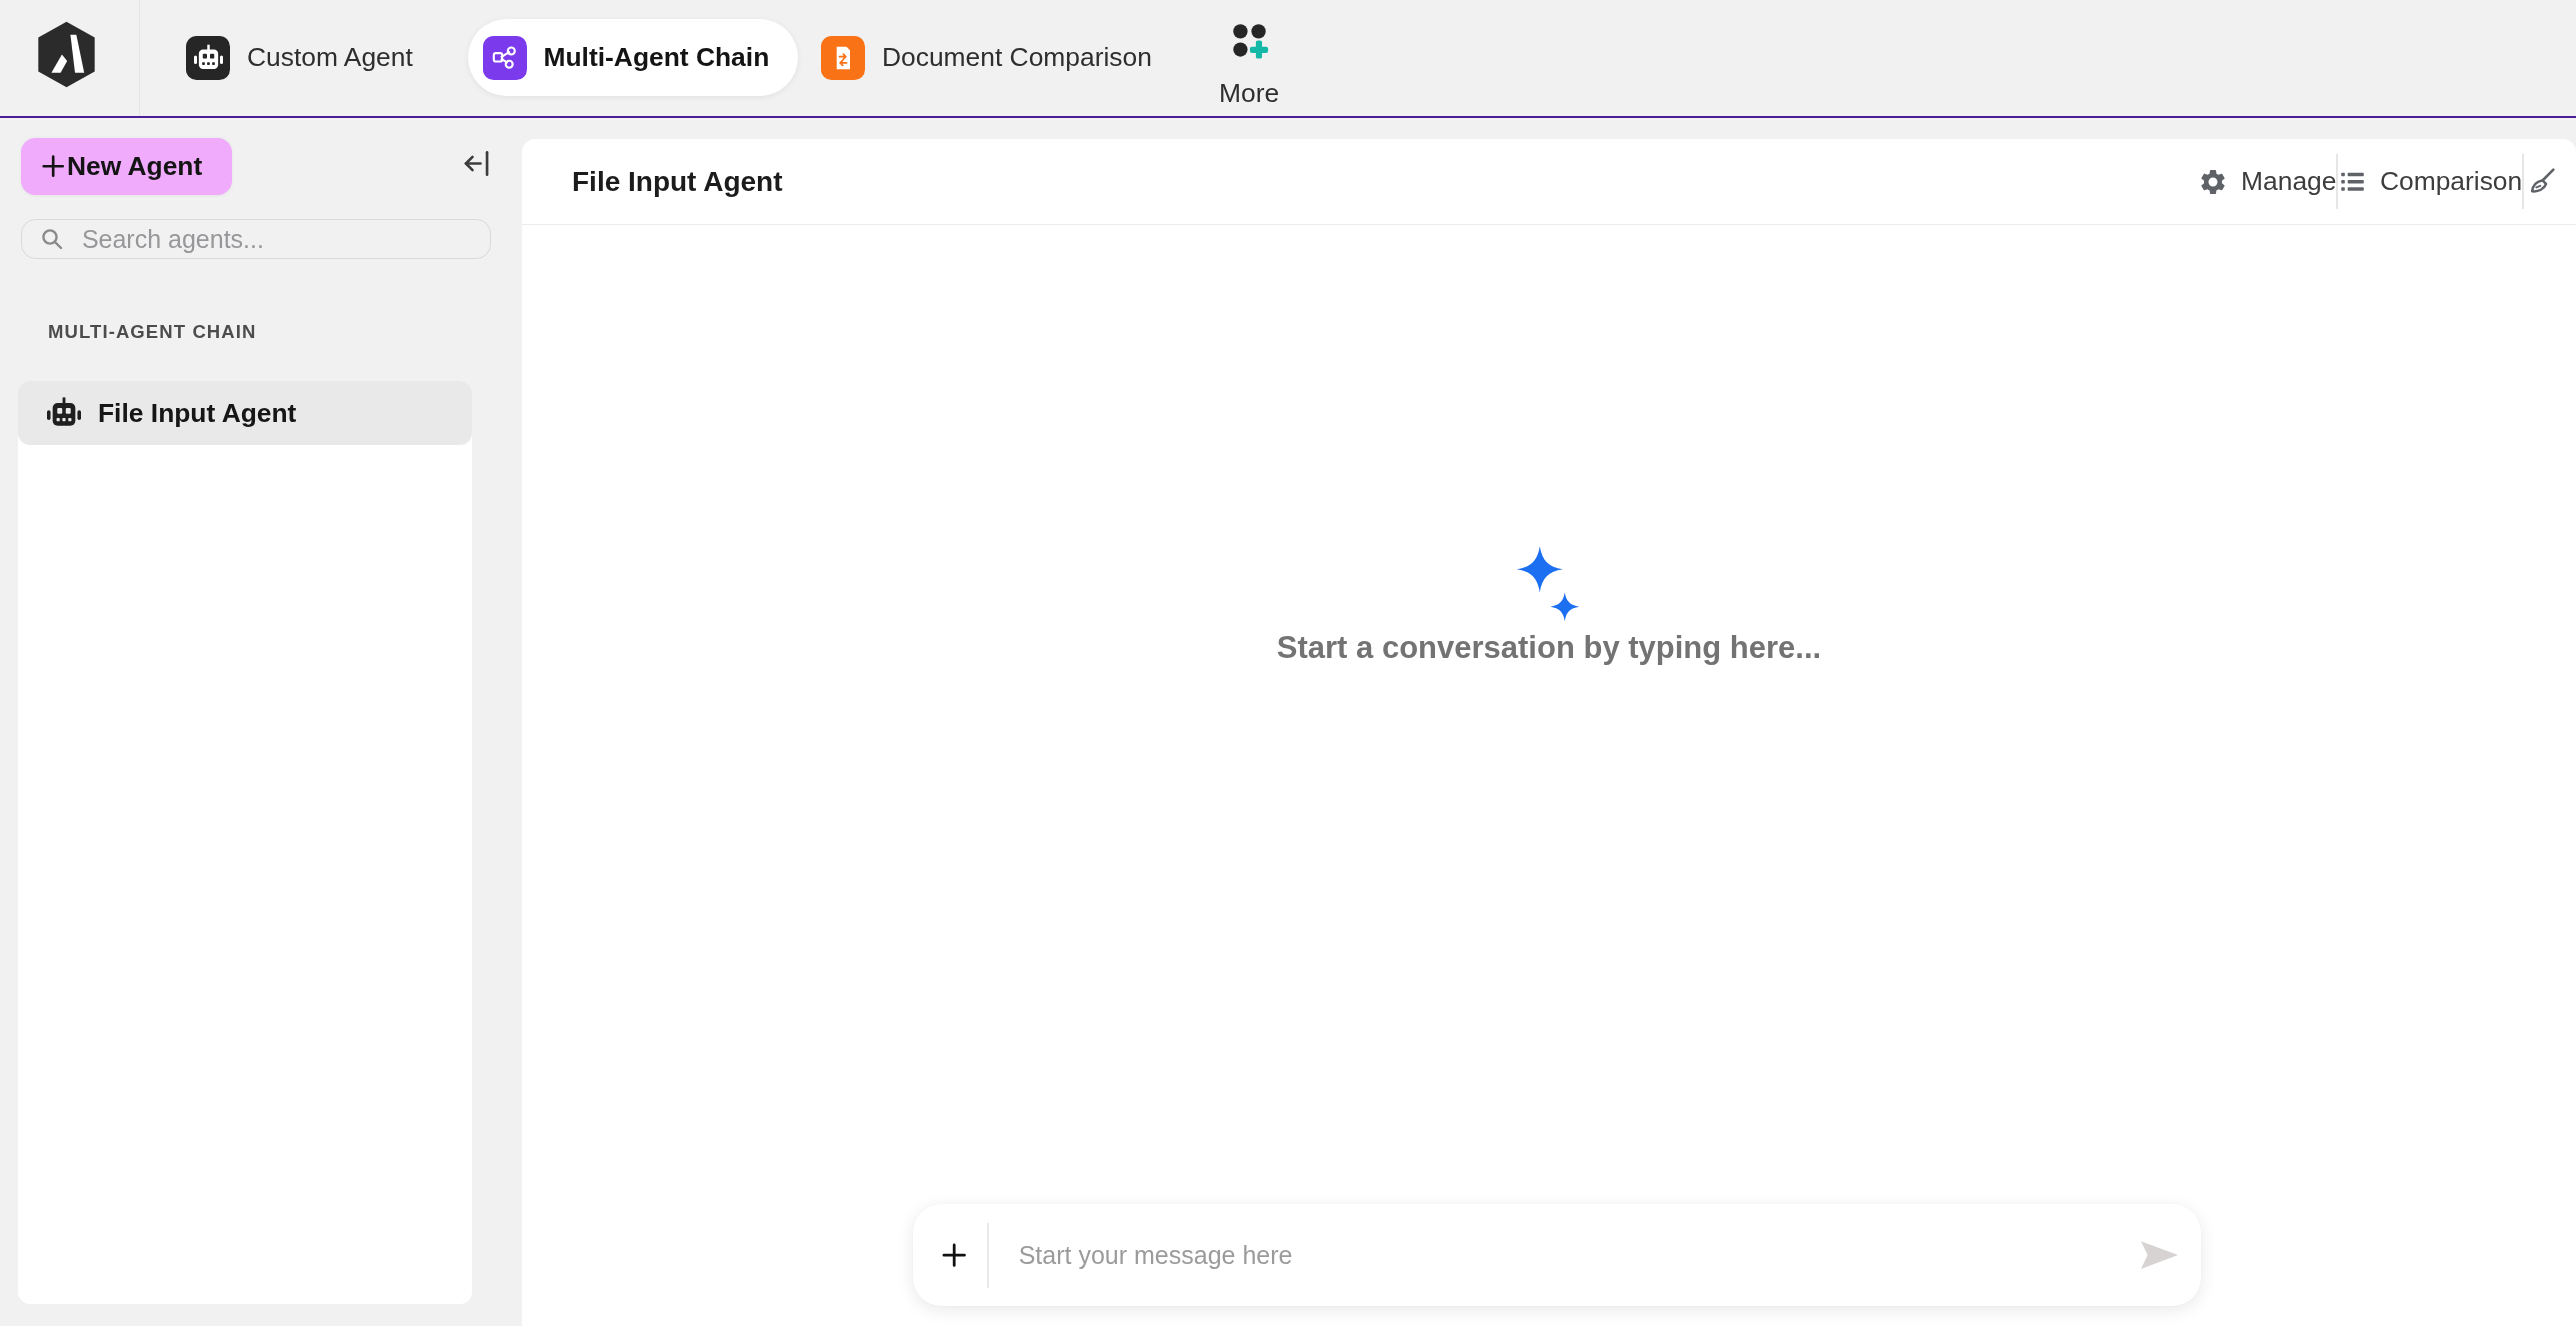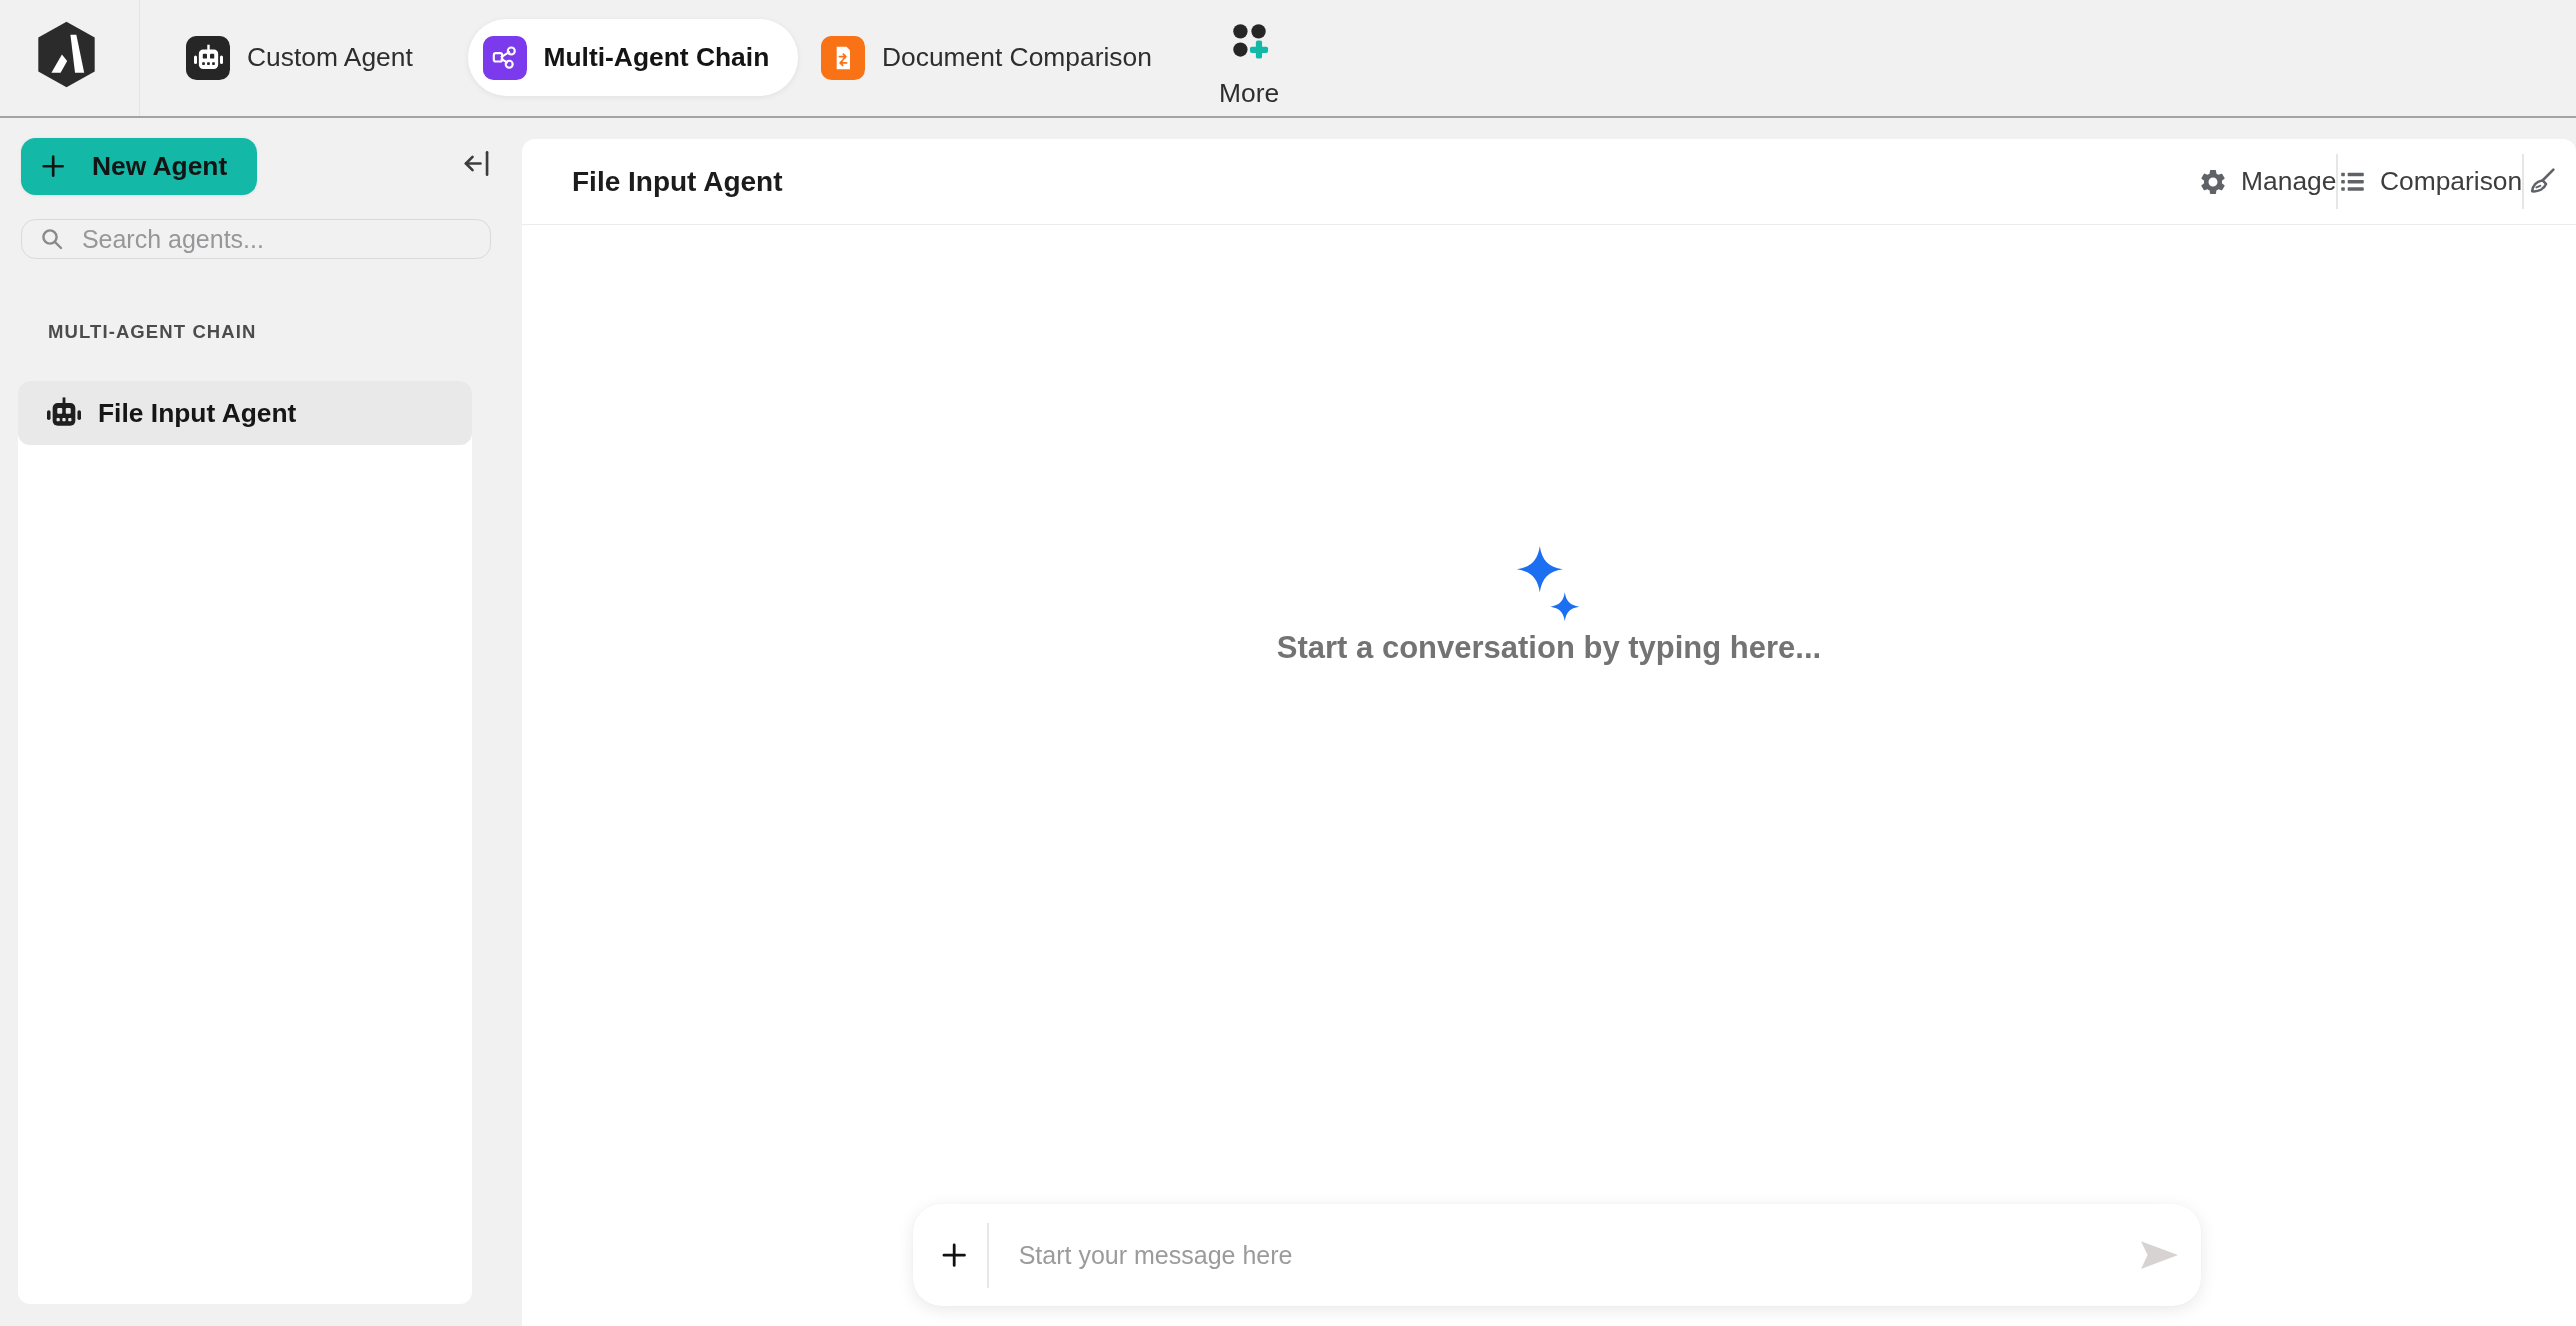--- a/index.html
+++ b/index.html
@@ -5,38 +5,38 @@
   html,body{margin:0;padding:0;}
   body{
     width:2576px;height:1326px;overflow:hidden;
     background:#f1f1f2;
     font-family:"Liberation Sans",sans-serif;
     -webkit-font-smoothing:antialiased;
   }
   #app{position:relative;width:2576px;height:1326px;}
 
   
-  .topbar{position:absolute;left:0;top:0;width:2576px;height:116px;background:#f1f1f2;border-bottom:2px solid #a3a3a3;}
+  .topbar{position:absolute;left:0;top:0;width:2576px;height:116px;background:#f1f1f2;border-bottom:2px solid #4c1d95;}
   .logo{position:absolute;left:37px;top:20px;width:59px;height:69px;}
   .nav-sep{position:absolute;left:139px;top:0;width:1.3px;height:116px;background:#e4e4e5;}
   .tab{position:absolute;top:19px;height:77px;display:flex;align-items:center;gap:17px;
        font-size:26.4px;color:#2e2e2e;font-weight:500;cursor:default;white-space:nowrap;}
   .chip{width:44px;height:44px;border-radius:10.6px;display:flex;align-items:center;justify-content:center;flex:0 0 auto;}
   .chip-dark{background:#262626;}
   .chip-purple{background:#7c3aed;}
   .chip-orange{background:#f97316;}
   .tab-custom{left:186px;}
   .tab-active{left:468px;background:#ffffff;border-radius:40px;padding:0 29px 0 14.5px;
               box-shadow:0 1.3px 6.6px rgba(0,0,0,.07);font-weight:700;color:#141414;}
   .tab-doc{left:821px;}
   .tab-more{left:1219px;flex-direction:column;}
 
   
-  .btn-new{position:absolute;left:21px;top:138px;height:57px;padding:0 30px 0 18.5px;background:#14b8a6;
-           border-radius:14.5px;display:flex;align-items:center;gap:26px;font-size:26.4px;font-weight:700;
+  .btn-new{position:absolute;left:21px;top:138px;height:57px;padding:0 30px 0 18.5px;background:#f0abfc;
+           border-radius:14.5px;display:flex;align-items:center;gap:1px;font-size:26.4px;font-weight:700;
            color:#141414;box-shadow:0 0.7px 3.3px rgba(0,0,0,.06);white-space:nowrap;}
   .collapse-btn{position:absolute;left:460px;top:147px;width:33px;height:33px;}
   .searchbox{position:absolute;left:21px;top:219px;width:470px;height:40px;box-sizing:border-box;
              border:1.3px solid #d9d9da;border-radius:14.5px;display:flex;align-items:center;gap:14.5px;padding:0 17px;}
   .searchbox input{border:none;background:transparent;outline:none;flex:1;font-size:25px;color:#333;
                    font-family:"Liberation Sans",sans-serif;}
   .searchbox input::placeholder{color:#97979a;}
   .section-label{position:absolute;left:48px;top:321px;font-size:18.5px;font-weight:700;letter-spacing:1.1px;color:#4c4c4c;}
   .agent-card{position:absolute;left:18px;top:381px;width:454px;height:923px;background:#ffffff;border-radius:12px;}
   .agent-row{position:absolute;left:18px;top:381px;width:454px;height:64px;background:#e9e9ea;border-radius:12px;

